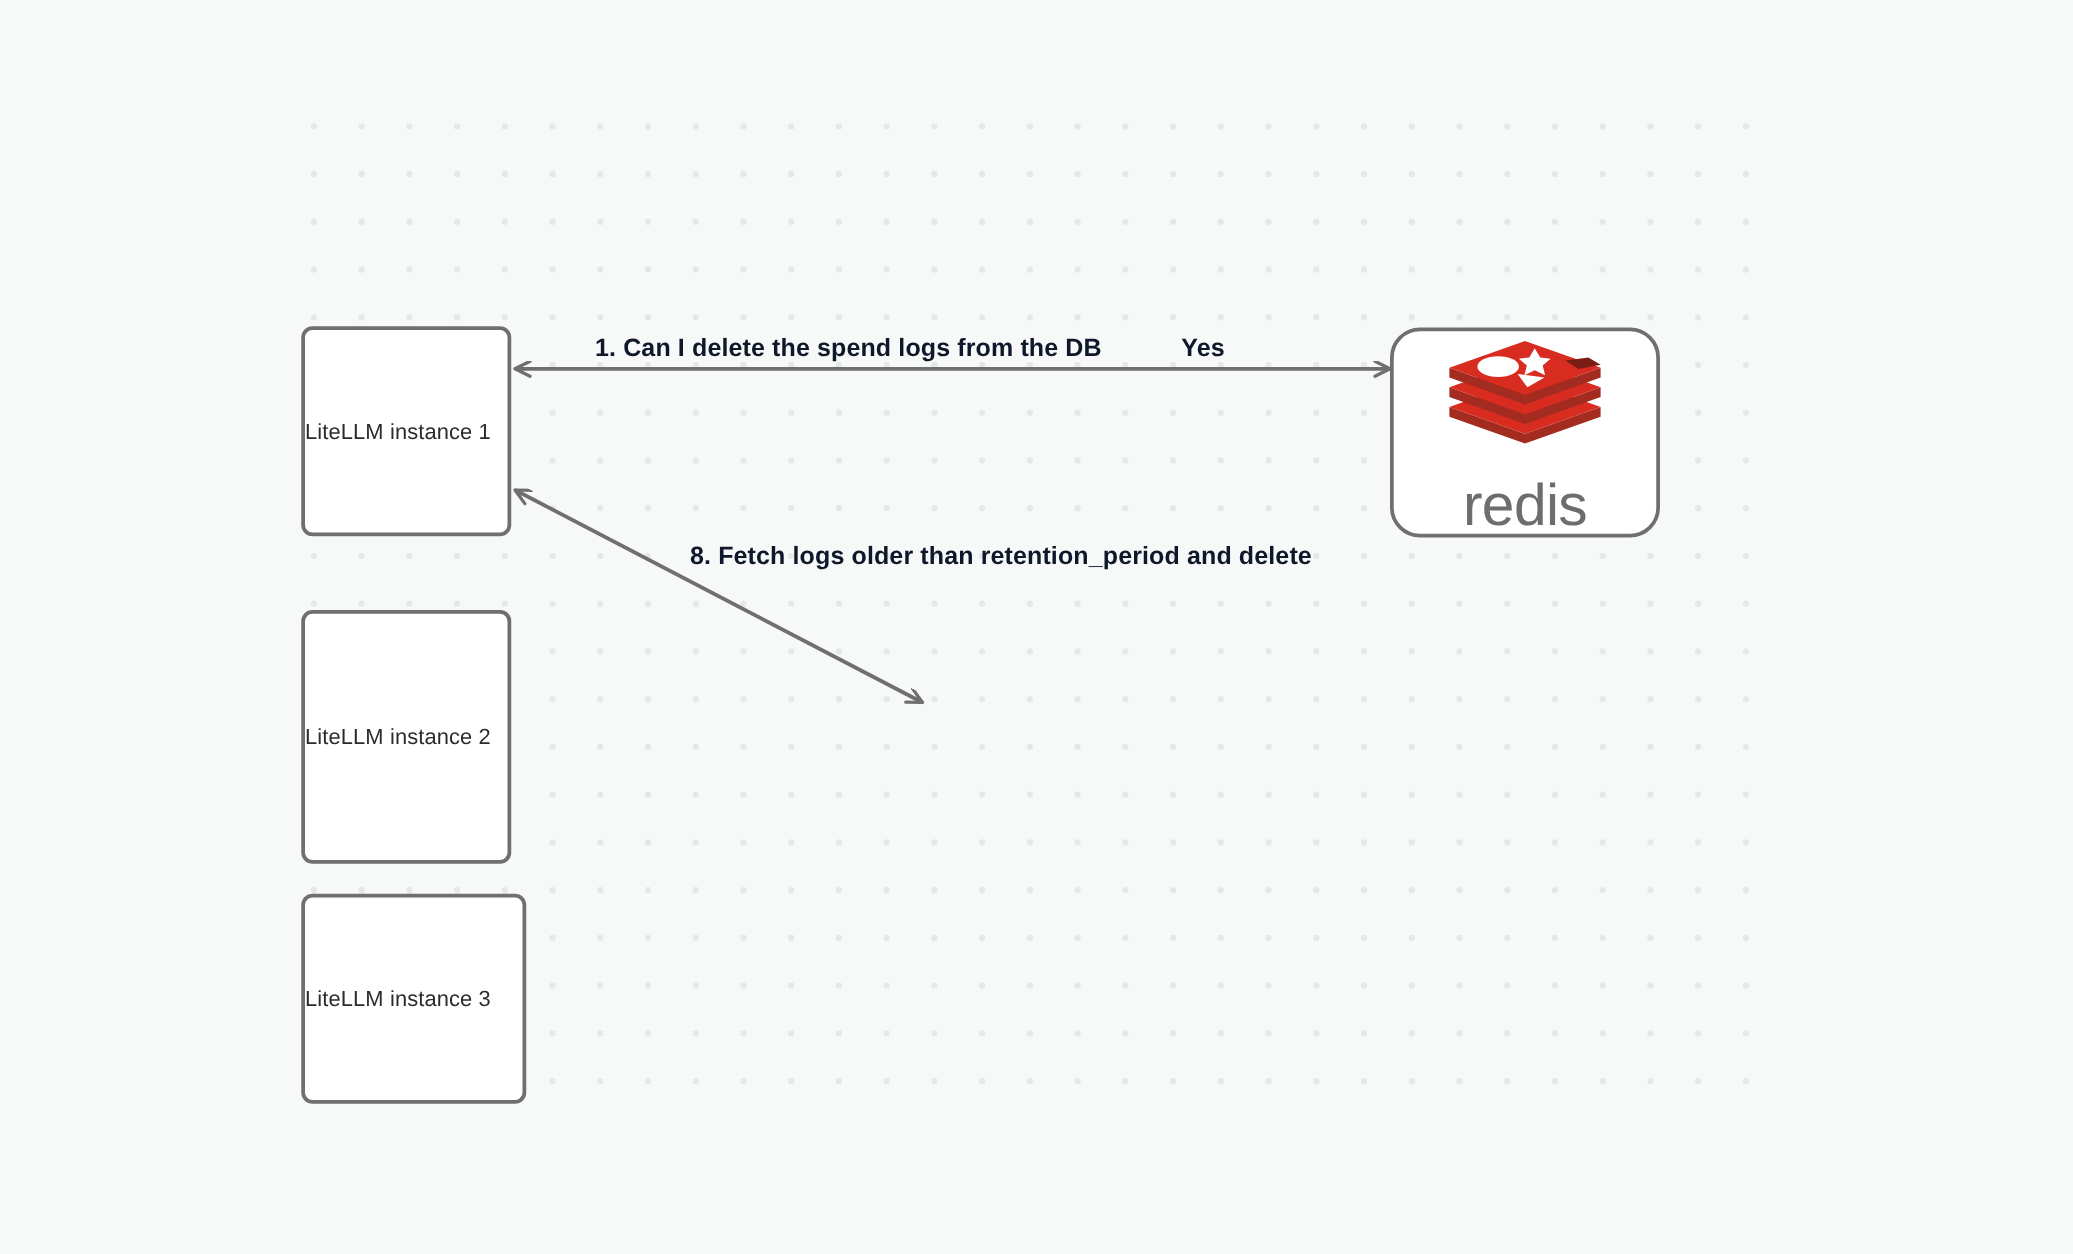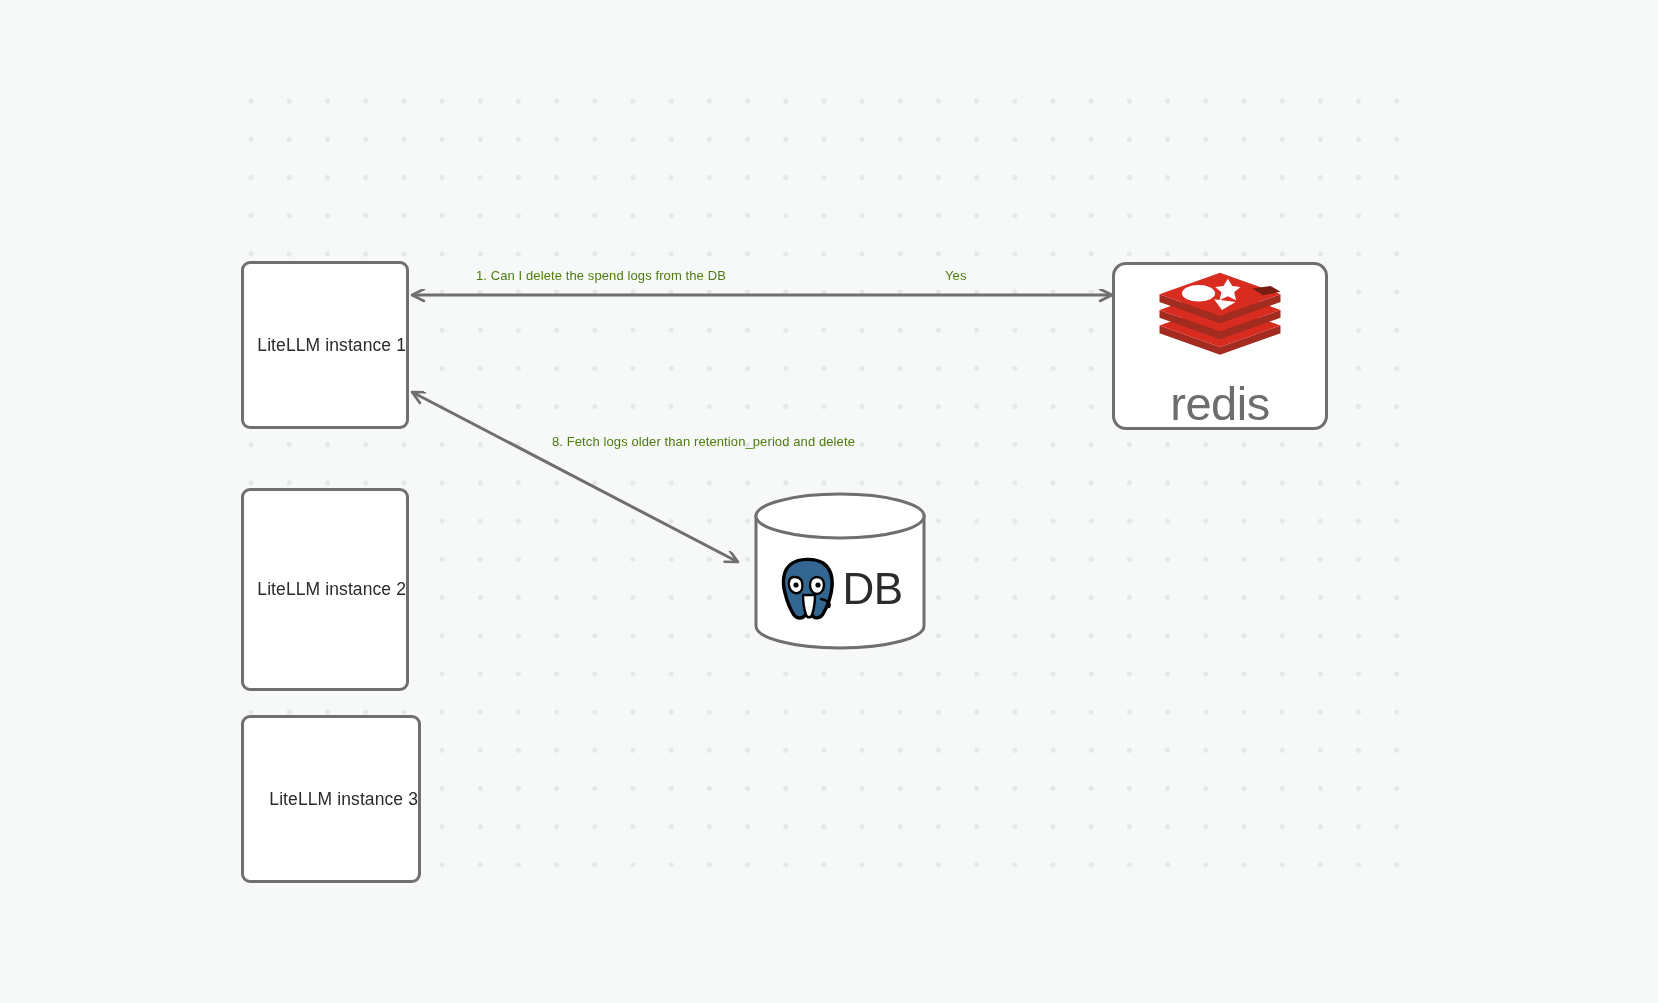--- a/index.html
+++ b/index.html
@@ -37,21 +37,21 @@
 
   
   .node-box {
     position: absolute;
     background: #ffffff;
     border: 3px solid #6f6f6f;
     border-radius: 9px;
     box-sizing: border-box;
     display: flex;
     align-items: center;
-    justify-content: flex-end;
+    justify-content: flex-start;
   }
   .node-box .node-label {
     font-size: 17.5px;
     color: #2b2b2b;
     font-family: "Liberation Sans", sans-serif;
     letter-spacing: 0.1px;
     white-space: nowrap;
   }
 
   #node-litellm-1 { left: 241px; top: 261px; width: 168px; height: 168px; }
@@ -60,44 +60,44 @@
 
   
   #node-redis {
     position: absolute;
     left: 1112px;
     top: 262px;
     width: 216px;
     height: 168px;
     background: #ffffff;
     border: 3px solid #6f6f6f;
-    border-radius: 14px;
+    border-radius: 24px;
     box-sizing: border-box;
     display: flex;
     flex-direction: column;
     align-items: center;
     justify-content: center;
   }
 
   
   #node-db {
     position: absolute;
     left: 752px;
     top: 492px;
     width: 176px;
     height: 158px;
   }
 
   
   .edge-label {
     position: absolute;
     font-family: "Liberation Sans", sans-serif;
-    font-weight: normal;
-    font-size: 13px;
-    color: #4d7c0f;
+    font-weight: bold;
+    font-size: 20px;
+    color: #0f172a;
     white-space: nowrap;
     letter-spacing: 0.1px;
   }
   #label-step1 { left: 476px; top: 268px; }
   #label-yes   { left: 945px; top: 268px; }
   #label-step2 { left: 552px; top: 434px; }
 
   svg.edges {
     position: absolute;
     inset: 0;
@@ -166,40 +166,14 @@
 
         <ellipse cx="-22" cy="-15" rx="17" ry="8.5" fill="#ffffff"></ellipse>
         <path d="M8,-30 L12.5,-22.5 L21,-21.5 L14.5,-16 L16.5,-8 L8,-12 L-0.5,-8 L1.5,-16 L-5,-21.5 L3.5,-22.5 Z" fill="#ffffff"></path>
         <path d="M-6,-9 L16,-6 L2,2 Z" fill="#ffffff"></path>
         <path d="M33,-20 L52,-22.5 L62,-16.5 L44,-13 Z" fill="#7a1d14"></path>
       </g>
     </svg>
     <span style="font-size:47px;font-weight:normal;color:#6d6d6d;letter-spacing:-0.5px;line-height:1;margin-top:-6px;font-family:'Liberation Sans',sans-serif;">redis</span>
   </div>
 
-  <div id="node-db">
-    <svg width="176" height="158" viewBox="0 0 176 158" style="position:absolute;inset:0;">
-      <path d="M4,24 L4,134 A84,22 0 0 0 172,134 L172,24 Z" fill="#ffffff" stroke="#6f6f6f" stroke-width="3"></path>
-      <ellipse cx="88" cy="24" rx="84" ry="22" fill="#ffffff" stroke="#6f6f6f" stroke-width="3"></ellipse>
-    </svg>
-
-    <div style="position:absolute;left:0;top:52px;width:176px;height:90px;display:flex;align-items:center;justify-content:center;">
-      <svg width="64" height="68" viewBox="0 0 64 68">
-        <g stroke="#000000" stroke-width="3.4" stroke-linejoin="round" fill="#336791">
-          <path d="M46,8 C38,3 22,3 14,9 C6,15 5,27 8,38 C10,46 13,54 17,60
-                   C20,64 26,64 28,60 C30,56 30,50 31,46
-                   C32,50 33,56 35,60 C37,64 43,64 46,59
-                   C50,52 54,42 55,32 C56,21 53,13 46,8 Z"></path>
-        </g>
-        <g fill="#ffffff" stroke="#000000" stroke-width="2.4">
-          <path d="M17,22 C13,22 11,26 12,31 C13,36 17,39 21,38 C25,37 26,32 25,27 C24,23 21,22 17,22 Z"></path>
-          <path d="M40,22 C36,22 33,25 33,30 C33,35 36,39 40,39 C44,39 47,35 47,30 C47,25 44,22 40,22 Z"></path>
-          <path d="M26,40 C26,47 27,54 29,60 C30,63 34,63 35,60 C37,54 38,47 38,40 Z"></path>
-        </g>
-        <circle cx="19" cy="30" r="2.6" fill="#000000"></circle>
-        <circle cx="41" cy="30" r="2.6" fill="#000000"></circle>
-        <path d="M44,44 C50,45 54,48 52,52" fill="none" stroke="#000000" stroke-width="2.6" stroke-linecap="round"></path>
-      </svg>
-      <span style="font-size:44px;color:#2b2b2b;font-family:'Liberation Sans',sans-serif;letter-spacing:-0.5px;margin-left:1px;">DB</span>
-    </div>
-  </div>
 
 </div>
 
 </body></html>

